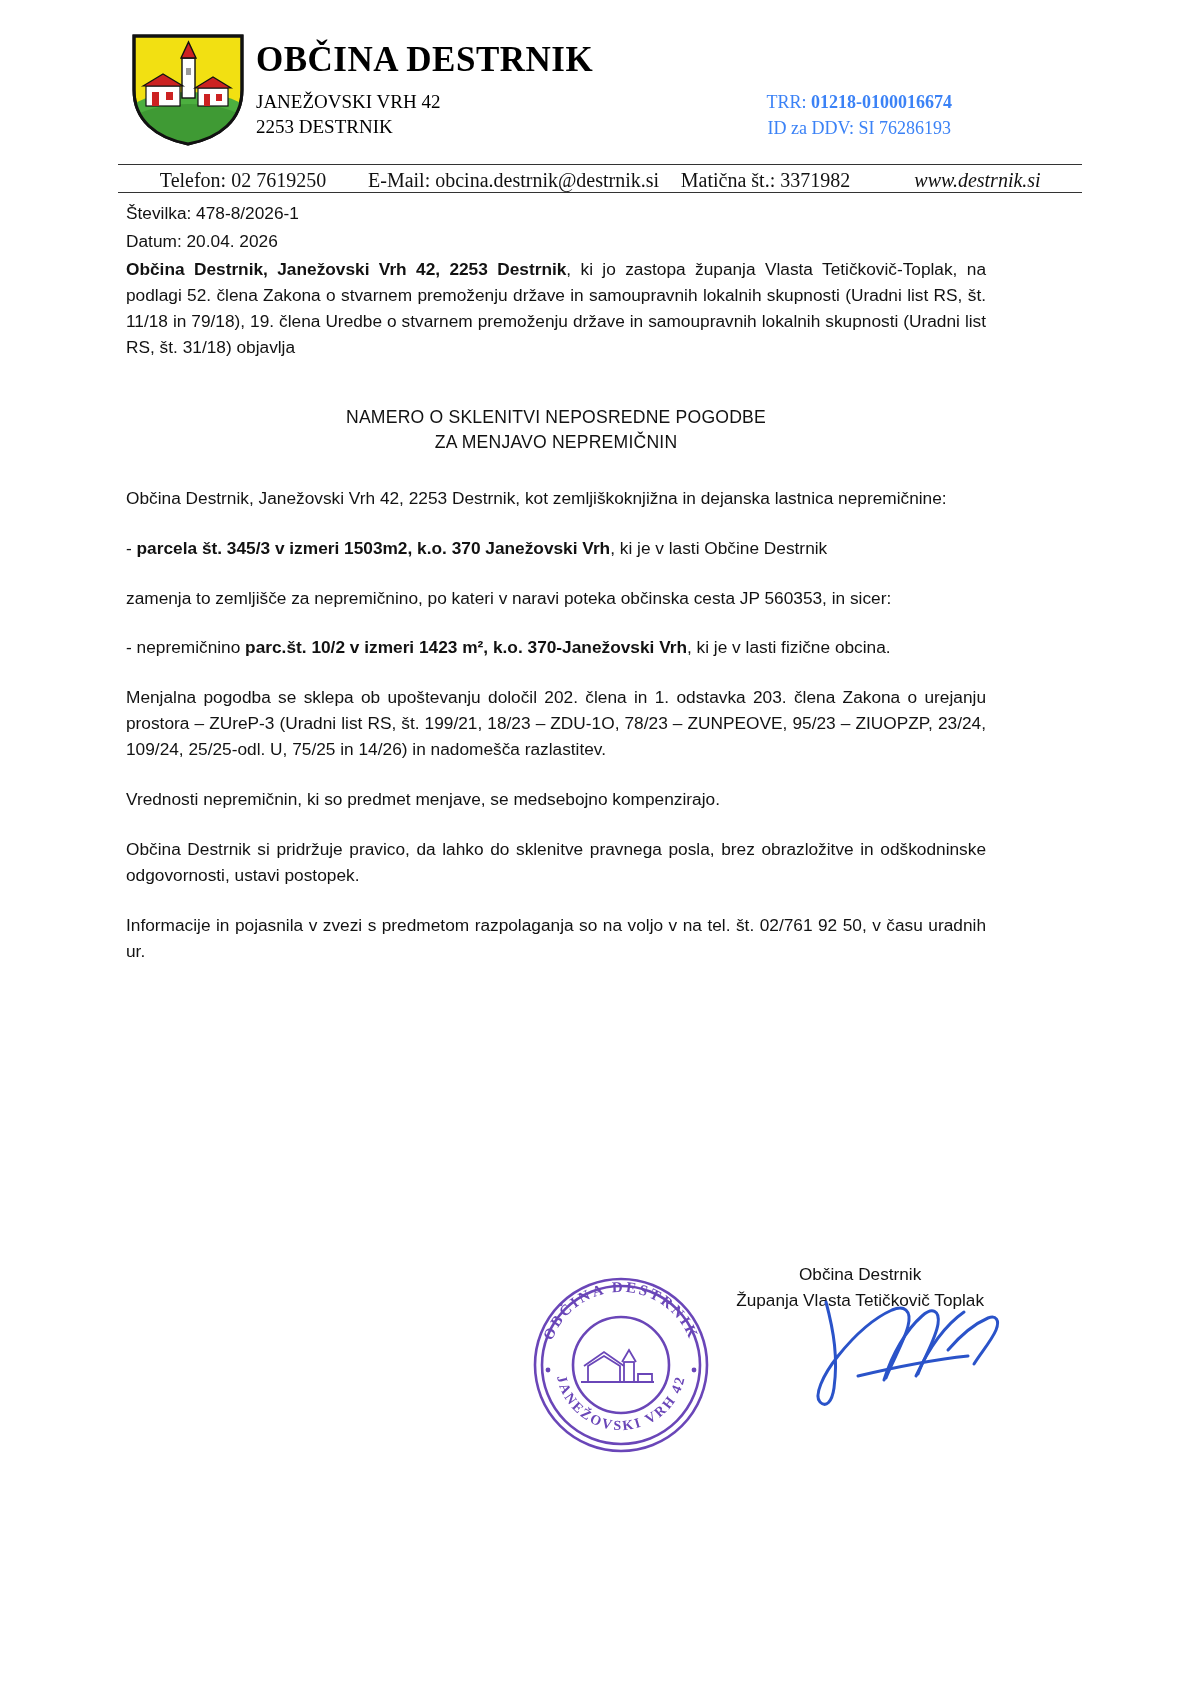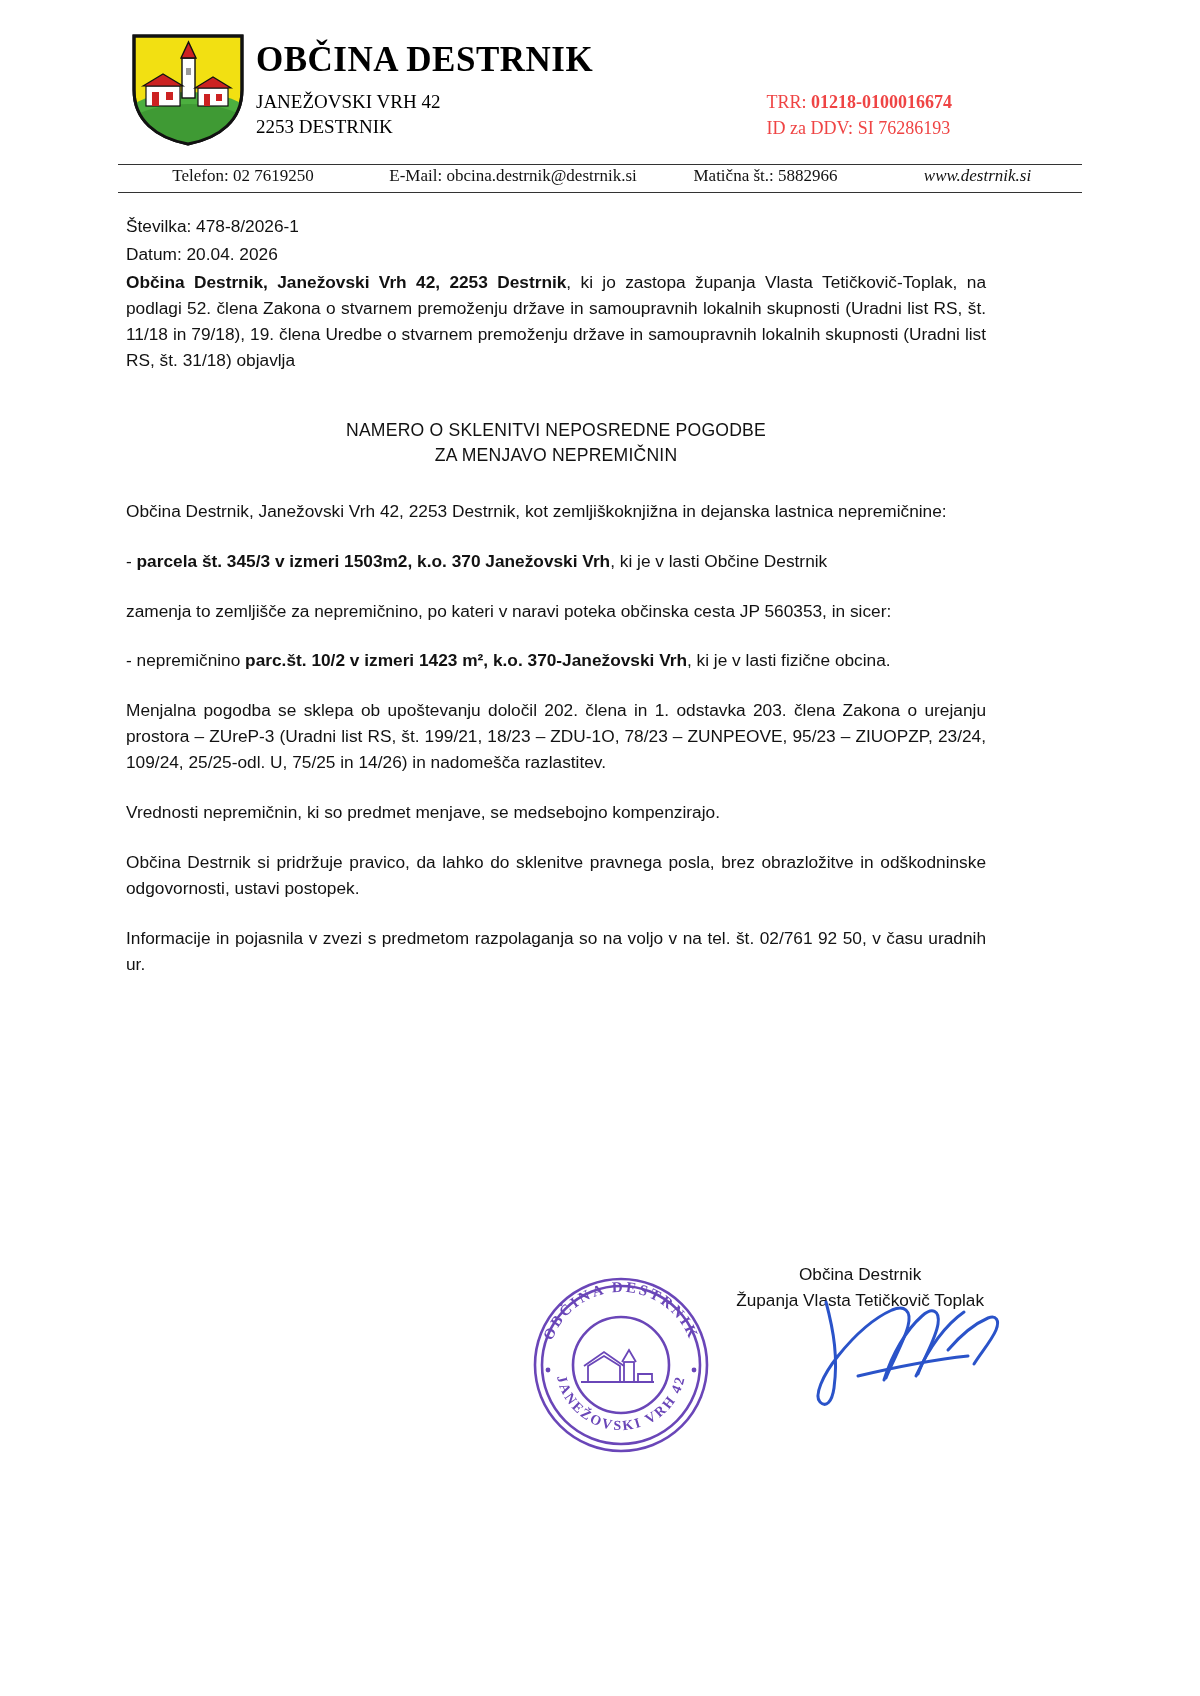--- a/index.html
+++ b/index.html
@@ -62,62 +62,62 @@
   .addr-left {
     font-family: "Liberation Serif", serif;
     font-size: 19px;
     line-height: 1.35;
     color: #000;
   }
   .addr-right {
     font-family: "Liberation Serif", serif;
     font-size: 18px;
     line-height: 1.45;
-    color: #ef4444;
+    color: #3b82f6;
     padding-right: 120px;
-    text-align: left;
+    text-align: center;
   }
   .addr-right b { font-weight: bold; }
 
   .rule {
     position: absolute;
     left: 118px;
     width: 964px;
     height: 1px;
     background: #333;
   }
   .rule.top { top: 164px; }
   .rule.bottom { top: 192px; }
 
   .footer-strip {
     position: absolute;
     left: 118px;
     top: 166px;
     width: 964px;
     height: 26px;
     display: flex;
-    align-items: flex-start;
+    align-items: flex-end;
     font-family: "Liberation Serif", serif;
-    font-size: 17px;
+    font-size: 20px;
     color: #111;
   }
   .fs-cell {
     text-align: center;
     white-space: nowrap;
   }
   .fs-1 { width: 250px; }
   .fs-2 { width: 290px; }
   .fs-3 { width: 215px; }
   .fs-4 { width: 209px; font-style: italic; }
 
   
   .doc {
     position: absolute;
     left: 126px;
-    top: 214px;
+    top: 201px;
     width: 860px;
     font-size: 17.3px;
     line-height: 1.5;
     color: #121212;
   }
   .meta-line { margin: 0 0 2px 0; }
   .para {
     margin: 0 0 16px 0;
     text-align: justify;
   }
@@ -225,21 +225,21 @@
           </div>
         </div>
       </div>
     </div>
   </div>
 
   <div class="rule top"></div>
   <div class="footer-strip">
     <div class="fs-cell fs-1">Telefon: 02 7619250</div>
     <div class="fs-cell fs-2">E-Mail: obcina.destrnik@destrnik.si</div>
-    <div class="fs-cell fs-3">Matična št.: 5882966</div>
+    <div class="fs-cell fs-3">Matična št.: 3371982</div>
     <div class="fs-cell fs-4">www.destrnik.si</div>
   </div>
   <div class="rule bottom"></div>
 
   <div class="doc">
 
     <div class="meta-line">Številka: 478-8/2026-1</div>
     <div class="meta-line">Datum: 20.04. 2026</div>
 
     <p class="para first"><b>Občina Destrnik, Janežovski Vrh 42, 2253 Destrnik</b><span>, ki jo zastopa županja Vlasta Tetičkovič-Toplak, na podlagi 52. člena Zakona o stvarnem premoženju države in samoupravnih lokalnih skupnosti (Uradni list RS, št. 11/18 in 79/18), 19. člena Uredbe o stvarnem premoženju države in samoupravnih lokalnih skupnosti (Uradni list RS, št. 31/18) objavlja</span></p>

